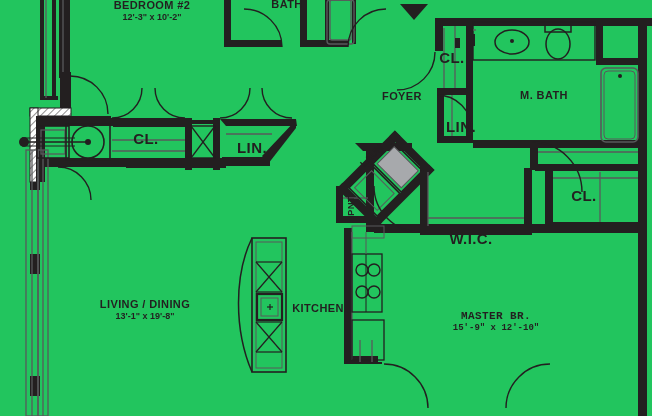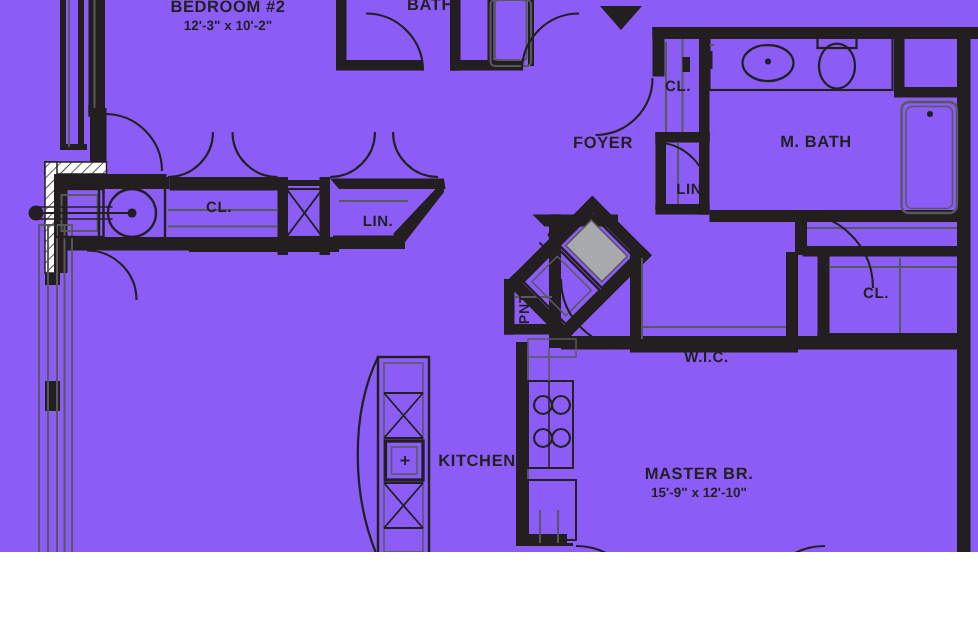--- a/index.html
+++ b/index.html
@@ -3,22 +3,22 @@
 <meta charset="utf-8">
 <style>
   html, body {
     margin: 0;
     padding: 0;
     background: #ffffff;
   }
   #plan-root {
     position: relative;
     width: 652px;
-    height: 368px;
-    background: #8b5cf6;
+    height: 416px;
+    background: #22c55e;
     overflow: hidden;
     font-family: "Liberation Sans", sans-serif;
   }
   #plan-svg {
     position: absolute;
     left: 0;
     top: 0;
     width: 652px;
     height: 416px;
   }
@@ -35,21 +35,21 @@
     pointer-events: none;
   }
   .rm-name { display: block; }
   .rm-dims {
     display: block;
     font-size: 9px;
     letter-spacing: 0px;
     margin-top: 1px;
   }
   .sz-room { font-size: 11px; }
-  .sz-sub  { font-size: 10px; }
+  .sz-sub  { font-size: 15px; }
   .sz-sm   { font-size: 9.5px; }
   .rot-45  { transform: translate(-50%, -50%) rotate(-45deg); }
   .rot-90  { transform: translate(-50%, -50%) rotate(-90deg); }
 </style>
 </head>
 <body>
 
 <div id="plan-root">
 
   <svg id="plan-svg" viewBox="0 0 652 416">
@@ -279,26 +279,30 @@
   </div>
 
   <div class="rm-label sz-room" style="left:382px; top:96px;padding-left:40px;">
     <span class="rm-name">FOYER</span>
   </div>
 
   <div class="rm-label sz-room" style="left:544px; top:95px;text-align:right;">
     <span class="rm-name">M. BATH</span>
   </div>
 
+  <div class="rm-label sz-room" style="left:145px; top:310px;">
+    <span class="rm-name">LIVING / DINING</span>
+    <span class="rm-dims">13'-1" x 19'-8"</span>
+  </div>
 
   <div class="rm-label sz-room" style="left:318px; top:308px;">
     <span class="rm-name">KITCHEN</span>
   </div>
 
-  <div class="rm-label sz-room" style="left:466px; top:322px;">
+  <div class="rm-label sz-room" style="left:496px; top:322px;font-family:Liberation Mono, monospace;">
     <span class="rm-name">MASTER BR.</span>
     <span class="rm-dims">15'-9" x 12'-10"</span>
   </div>
 
   <div class="rm-label sz-sub" style="left:146px; top:139px;">
     <span class="rm-name">CL.</span>
   </div>
 
   <div class="rm-label sz-sub" style="left:252px; top:148px;">
     <span class="rm-name">LIN.</span>

